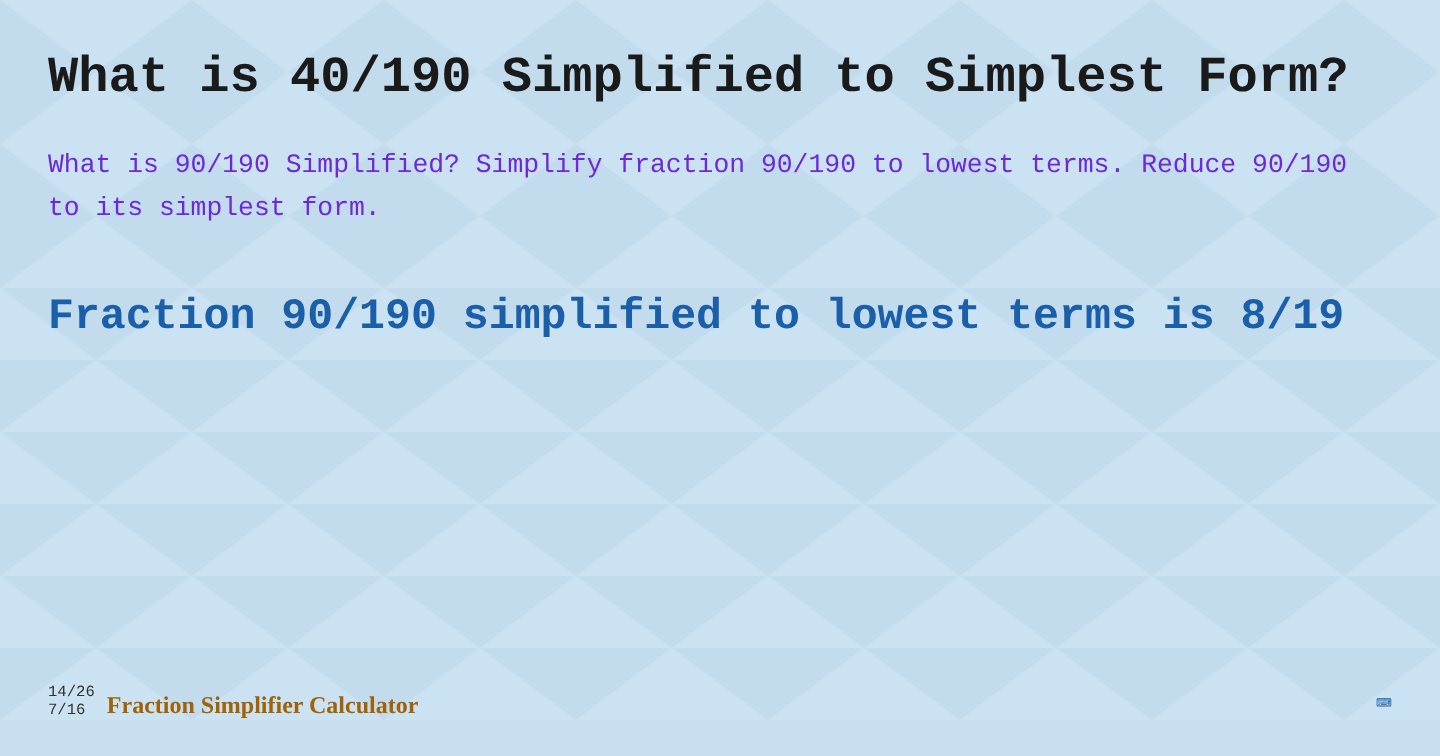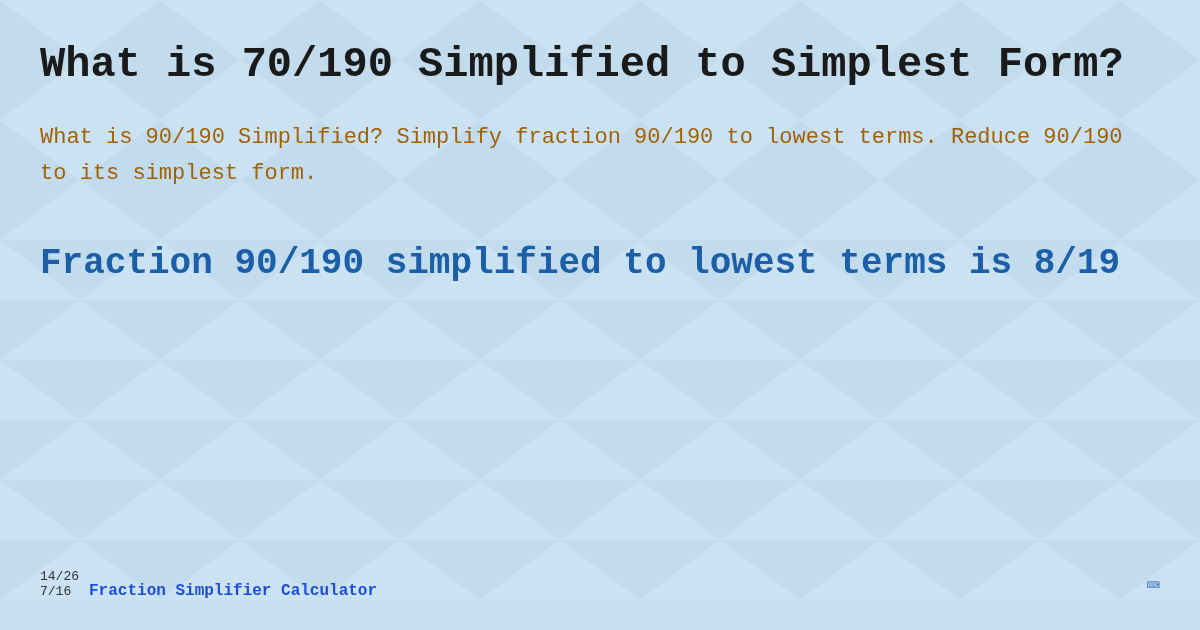--- a/index.html
+++ b/index.html
@@ -46,21 +46,21 @@
       font-size: 42px;
       font-weight: 900;
       color: #1a1a1a;
       line-height: 1.2;
       margin-bottom: 30px;
       font-family: 'Courier New', Courier, monospace;
     }
 
     .description {
       font-size: 22px;
-      color: #a16207;
+      color: #6d28d9;
       line-height: 1.6;
       margin-bottom: 50px;
       font-family: 'Courier New', Courier, monospace;
     }
 
     .result-section {
       flex: 1;
     }
 
     .result-text {
@@ -81,24 +81,24 @@
 
     .footer-fractions {
       font-size: 13px;
       color: #333;
       font-family: 'Courier New', Courier, monospace;
       line-height: 1.2;
       margin-right: 10px;
     }
 
     .footer-title {
-      font-size: 16px;
+      font-size: 20px;
       font-weight: 700;
-      color: #1d4ed8;
-      font-family: Liberation Mono, monospace;
+      color: #a16207;
+      font-family: Liberation Serif, serif;
     }
 
     .footer-logo {
       margin-left: auto;
       display: flex;
       align-items: center;
       gap: 6px;
     }
 
     .footer-logo-icon {
@@ -294,21 +294,21 @@
       <polygon points="880,540 960,600 1040,540" fill="#b8d4e8" stroke="none"></polygon>
       <polygon points="960,600 1040,540 1120,600" fill="#d0e8f8" stroke="none"></polygon>
       <polygon points="1040,540 1120,600 1200,540" fill="#b8d4e8" stroke="none"></polygon>
       <polygon points="1120,600 1200,540 1200,600" fill="#d0e8f8" stroke="none"></polygon>
       <polygon points="0,600 80,540 0,540" fill="#b8d4e8" stroke="none"></polygon>
     </g>
   </svg>
 </div>
 
 <div class="content">
-  <h1 class="main-title">What is 70/190 Simplified to Simplest Form?</h1>
+  <h1 class="main-title">What is 40/190 Simplified to Simplest Form?</h1>
 
   <p class="description">What is 90/190 Simplified? Simplify fraction 90/190 to lowest terms. Reduce 90/190 to its simplest form.</p>
 
   <div class="result-section">
     <p class="result-text">Fraction 90/190 simplified to lowest terms is 8/19</p>
   </div>
 
   <div class="footer">
     <div class="footer-fractions">
       <div>14/26</div>

